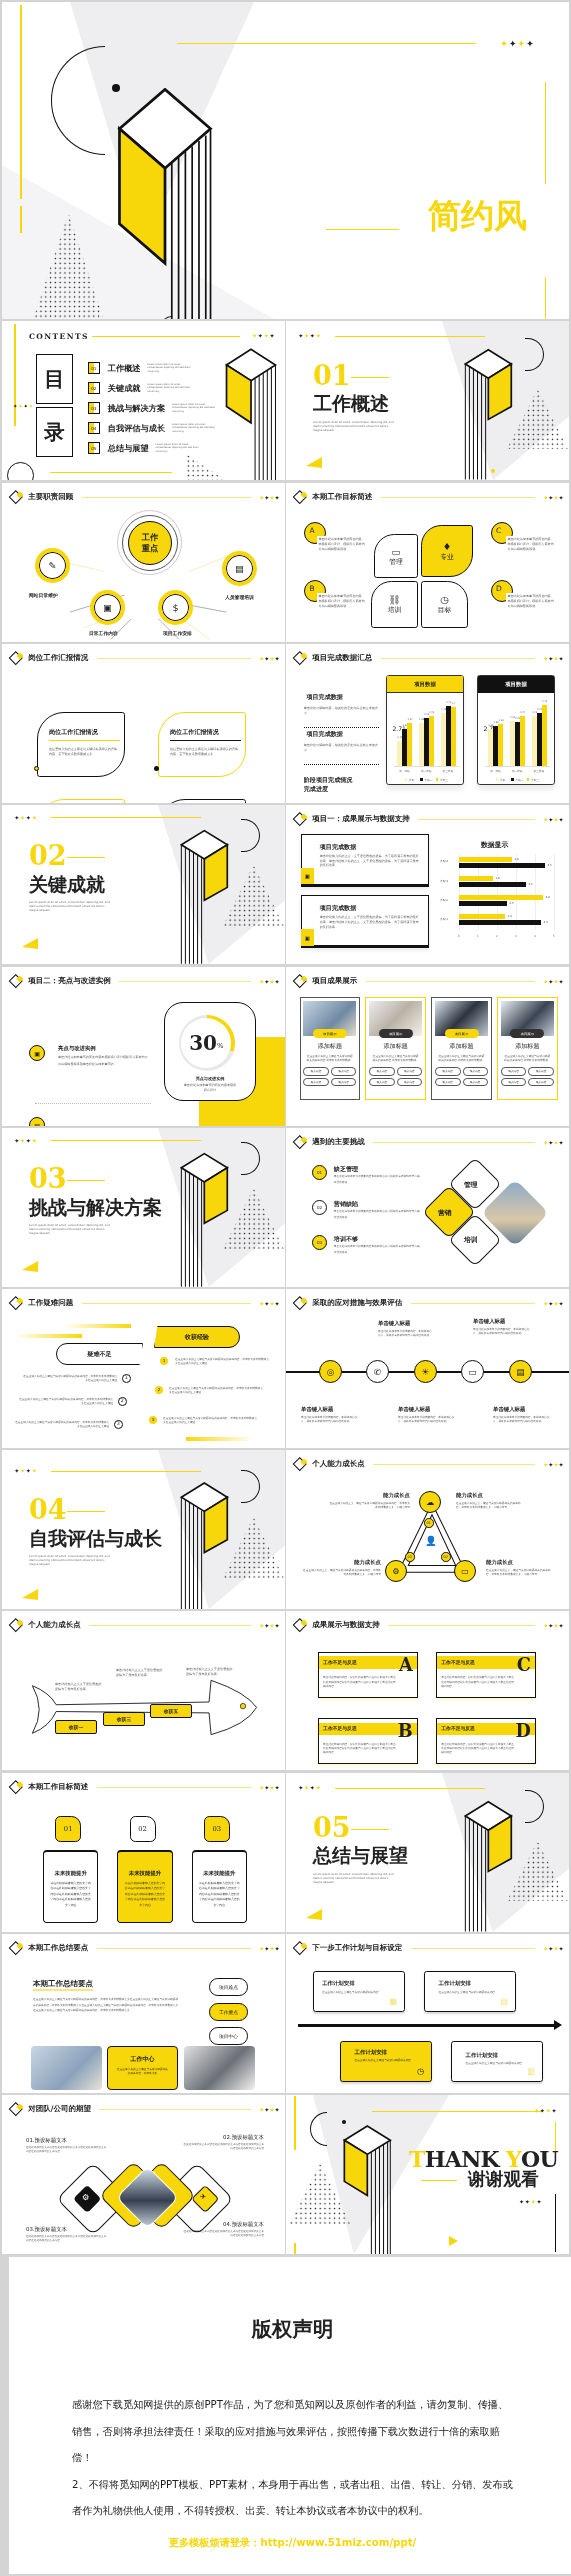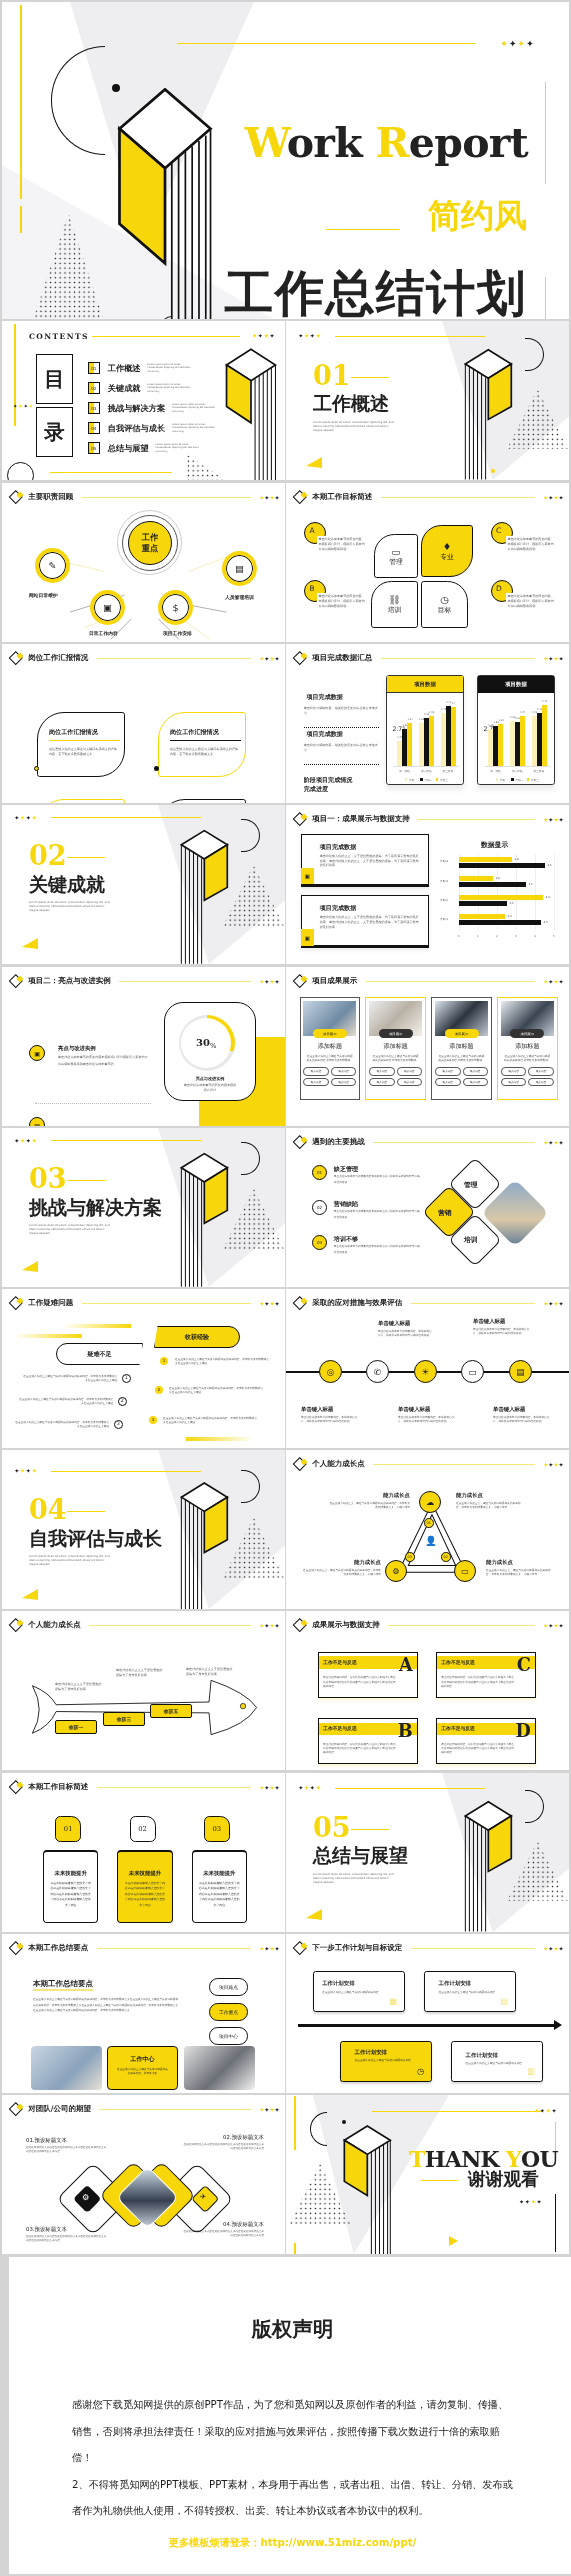--- a/index.html
+++ b/index.html
@@ -57,26 +57,22 @@
           <line x1="142" y1="62" x2="142" y2="340"></line>
     </g>
   </svg>
   <div class="abs" style="left:158px;top:314px;width:12.2px;height:24.5px;border:1.4px solid #111;border-right:none;border-radius:12.2px 0 0 12.2px"></div>
 
   <div class="abs" style="left:175px;top:41px;width:299px;height:1.4px;background:#f7d70a"></div>
   <div class="stars" style="left:498px;top:37px;font-size:9.5px"><b class="y">✦</b><b>✦</b><b class="y">✦</b><b>✦</b></div>
   <div class="abs" style="left:543px;top:80px;width:1.4px;height:102px;background:#f7d70a"></div>
   <div class="abs" style="left:543px;top:275px;width:1.4px;height:61px;background:#f7d70a"></div>
 
-  <div class="serif abs bold" style="right:41px;top:121px;font-size:41px;letter-spacing:-0.7px;line-height:1">
-    <span class="y">W</span><span>ork </span><span class="y">R</span><span>eport</span>
-  </div>
   <div class="abs" style="left:324px;top:227px;width:73px;height:1.4px;background:#f7d70a"></div>
   <div class="abs bold y" style="right:42px;top:197px;font-size:33px;line-height:1">简约风</div>
-  <div class="abs bold" style="right:42px;top:267px;font-size:49px;line-height:1;color:#222;letter-spacing:1.4px">工作总结计划</div>
 
 </div>
 
 <div class="slide sl L" style="top:321px">
   <div class="abs" style="left:12.2px;top:3.4px;width:1.4px;height:102px;background:#f7d70a"></div>
   <div class="serif abs bold" style="left:27px;top:11px;font-size:7.5px;letter-spacing:1.4px">CONTENTS</div>
   <div class="abs" style="left:90px;top:15px;width:148px;height:1px;background:#f7d70a"></div>
   <div class="stars" style="left:250px;top:12.2px"><b class="y">✦</b><b>✦</b><b class="y">✦</b><b>✦</b></div>
   <div class="abs" style="left:34px;top:33px;width:37px;height:50px;border:1px solid #111;display:flex;align-items:center;justify-content:center;font-size:20.4px;font-weight:bold">目</div>
   <div class="abs" style="left:34px;top:86px;width:37px;height:50px;border:1px solid #111;display:flex;align-items:center;justify-content:center;font-size:20.4px;font-weight:bold">录</div>
@@ -448,21 +444,21 @@
   <div class="abs ybg" style="left:197px;top:70px;width:86px;height:89px"></div>
   <div class="circle ybg" style="left:27px;top:78px;width:16.3px;height:16.3px;border:1px solid #111;display:flex;align-items:center;justify-content:center;font-size:6.1px">▣</div>
   <div class="abs bold" style="left:56px;top:78px;font-size:5.4px">亮点与改进实例</div>
   <div class="abs txt6" style="left:56px;top:87px;width:92px;font-size:3.1px;line-height:2.2">单击此处添加本章节的简要内容本模板精心设计模板所有素材均可自由编辑替换移动单击此处添加本章节的</div>
   <div class="abs" style="left:33px;top:136px;width:116px;border-top:0.7px dotted #bbb"></div>
   <div class="circle ybg" style="left:27px;top:150px;width:16.3px;height:16.3px;border:1px solid #111;display:flex;align-items:center;justify-content:center;font-size:6.1px">▤</div>
 
   <div class="abs" style="left:162px;top:35px;width:92px;height:99px;background:#fff;border:1px solid #111;border-radius:19px">
     <div class="circle" style="left:13.6px;top:12.2px;width:56px;height:56px;background:conic-gradient(#f7d70a 0 30%,#e8e8e8 30% 100%)">
       <div class="circle" style="left:2.7px;top:2.7px;width:50px;height:50px;background:#fff;display:flex;align-items:center;justify-content:center">
-        <span class="serif bold" style="font-size:10px">30</span>
+        <span class="serif bold" style="font-size:20px">30</span>
             <span class="serif" style="font-size:6.8px;margin-top:5.4px">%</span>
       </div>
     </div>
     <div class="bold" style="position:absolute;left:0;right:0;top:73px;text-align:center;font-size:4.1px">亮点与改进实例</div>
     <div class="txt6" style="position:absolute;left:17.7px;right:17.7px;top:80px;text-align:center;font-size:3.1px">单击此处添加本章节的简要内容本模板精心设计</div>
   </div>
 </div>
 
 <div class="slide sl R" style="top:967px">
   <div class="hdr">

